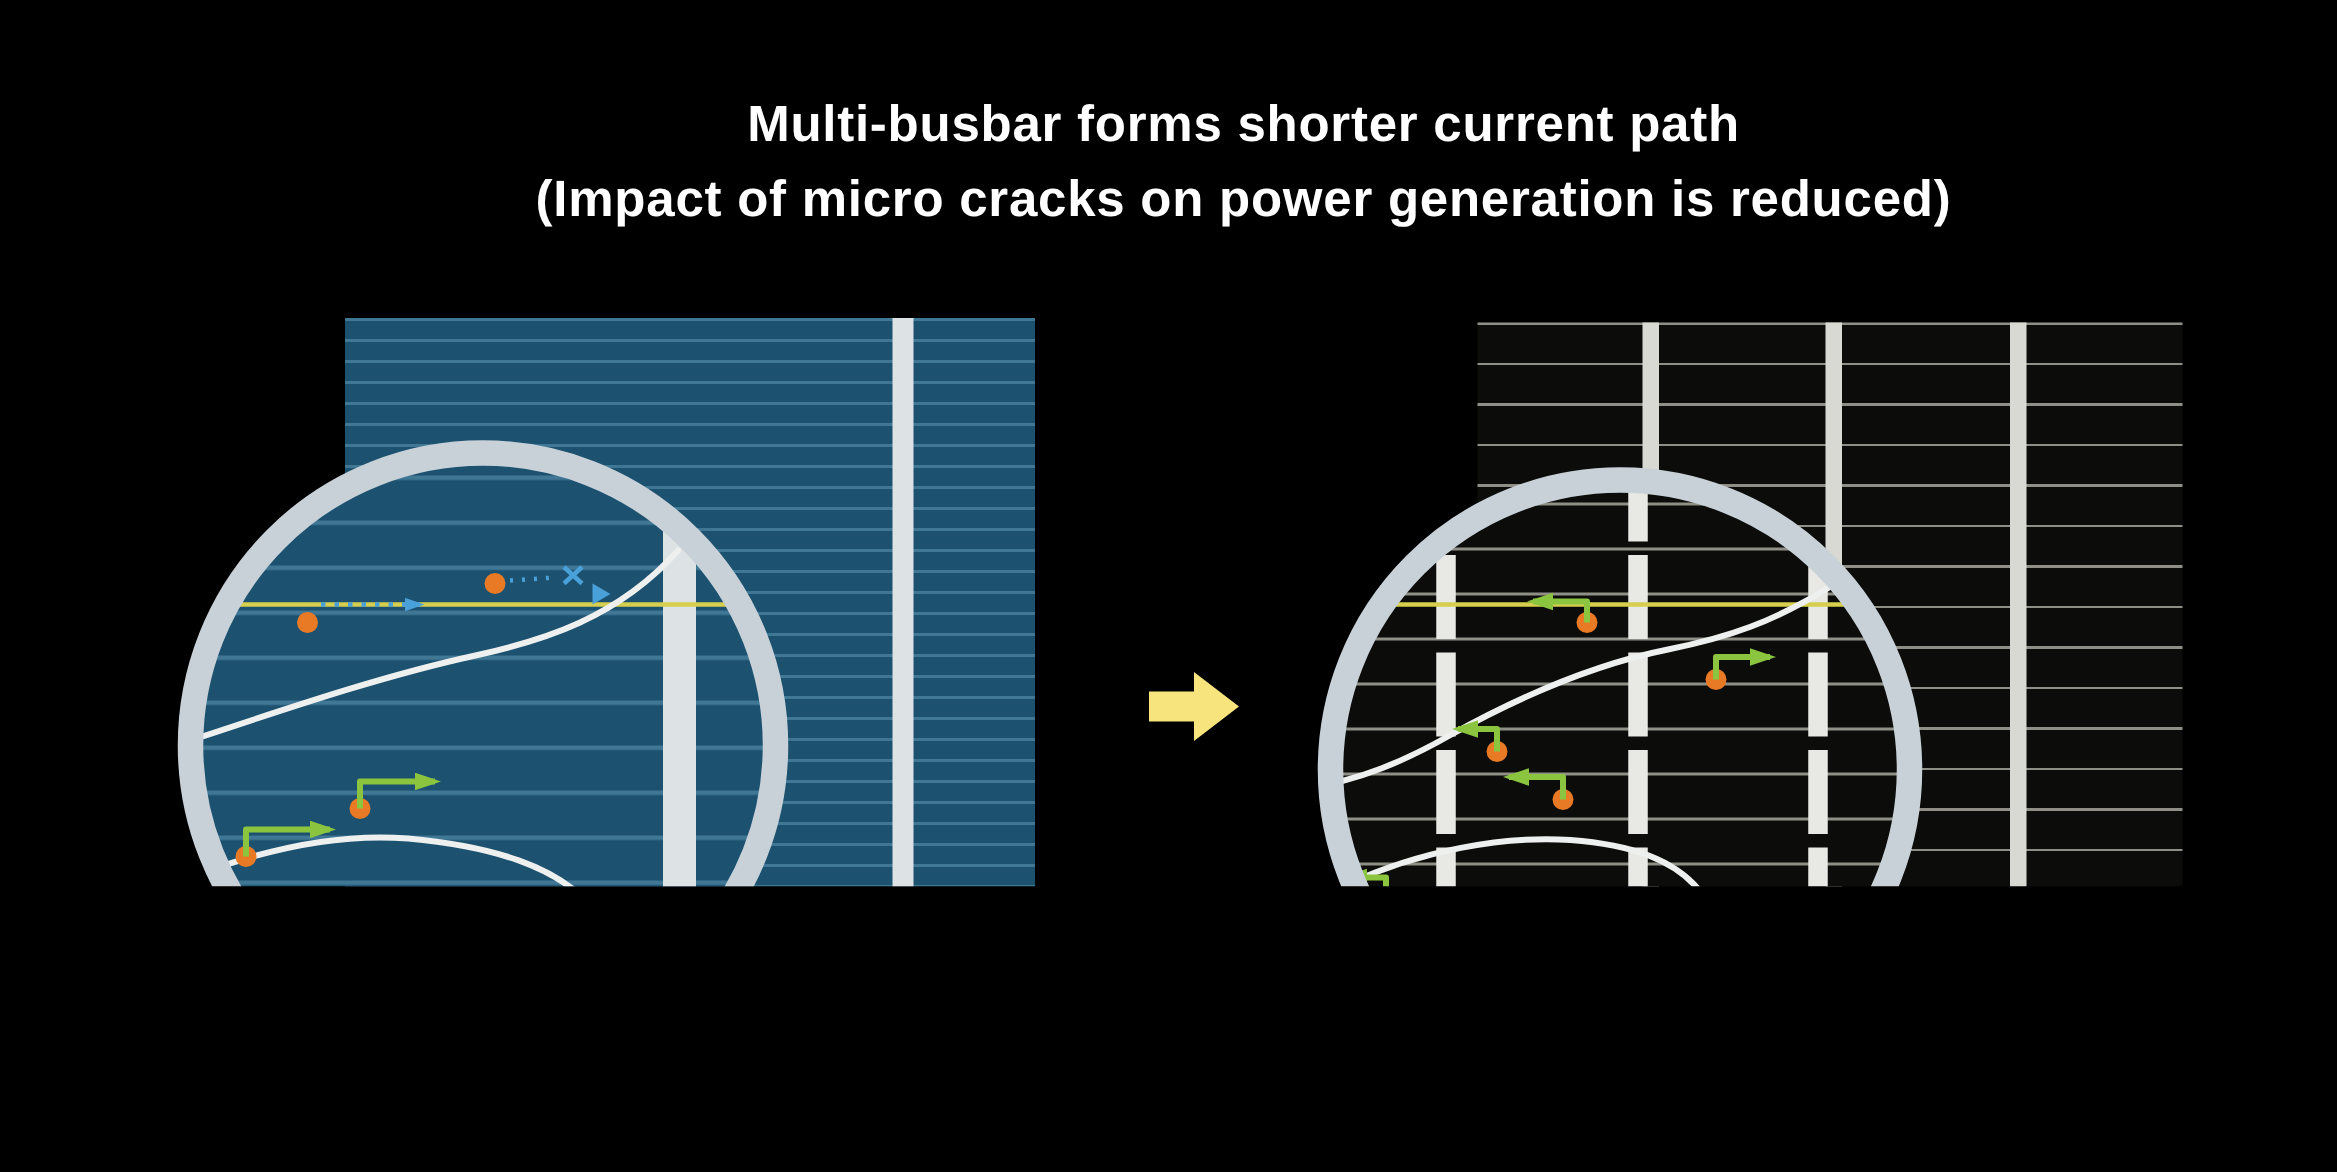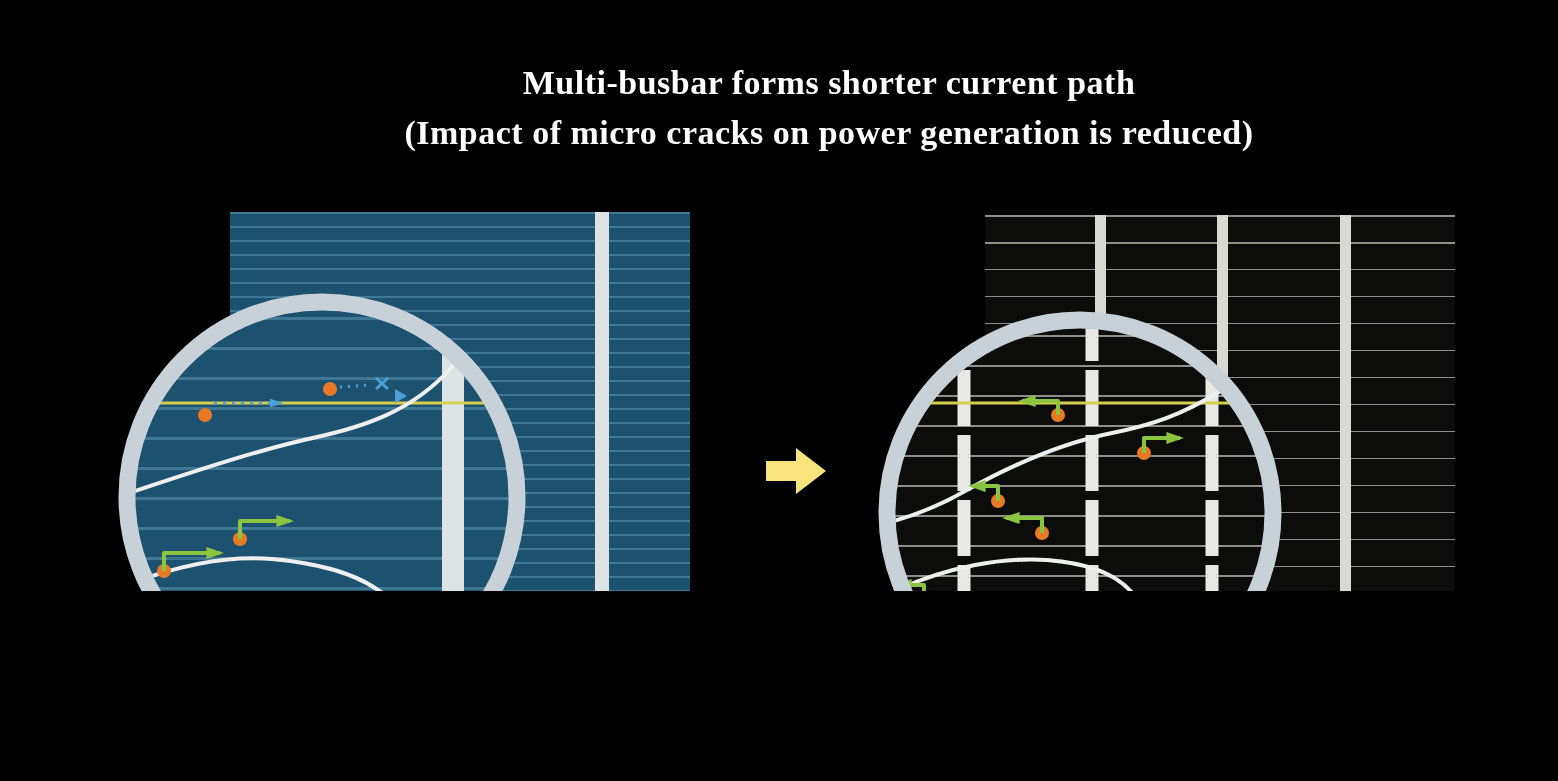--- a/index.html
+++ b/index.html
@@ -1,18 +1,18 @@
 <!DOCTYPE html>
 <html><head>
 <meta charset="utf-8">
 <style>
   html,body{margin:0;padding:0;background:#000;}
   .canvas{
     position:relative;width:1558px;height:591px;background:#000000;
-    font-family:Liberation Serif, serif;overflow:hidden;
+    font-family:Liberation Sans, sans-serif;overflow:hidden;
   }
   .title{
     position:absolute;top:58px;left:0;width:1558px;
     text-align:center;color:#ffffff;font-weight:700;
     font-size:34px;line-height:50px;letter-spacing:0.5px;
     transform:translateX(50px);
   }
   
   .cell{position:absolute;}
   .cell-left{

